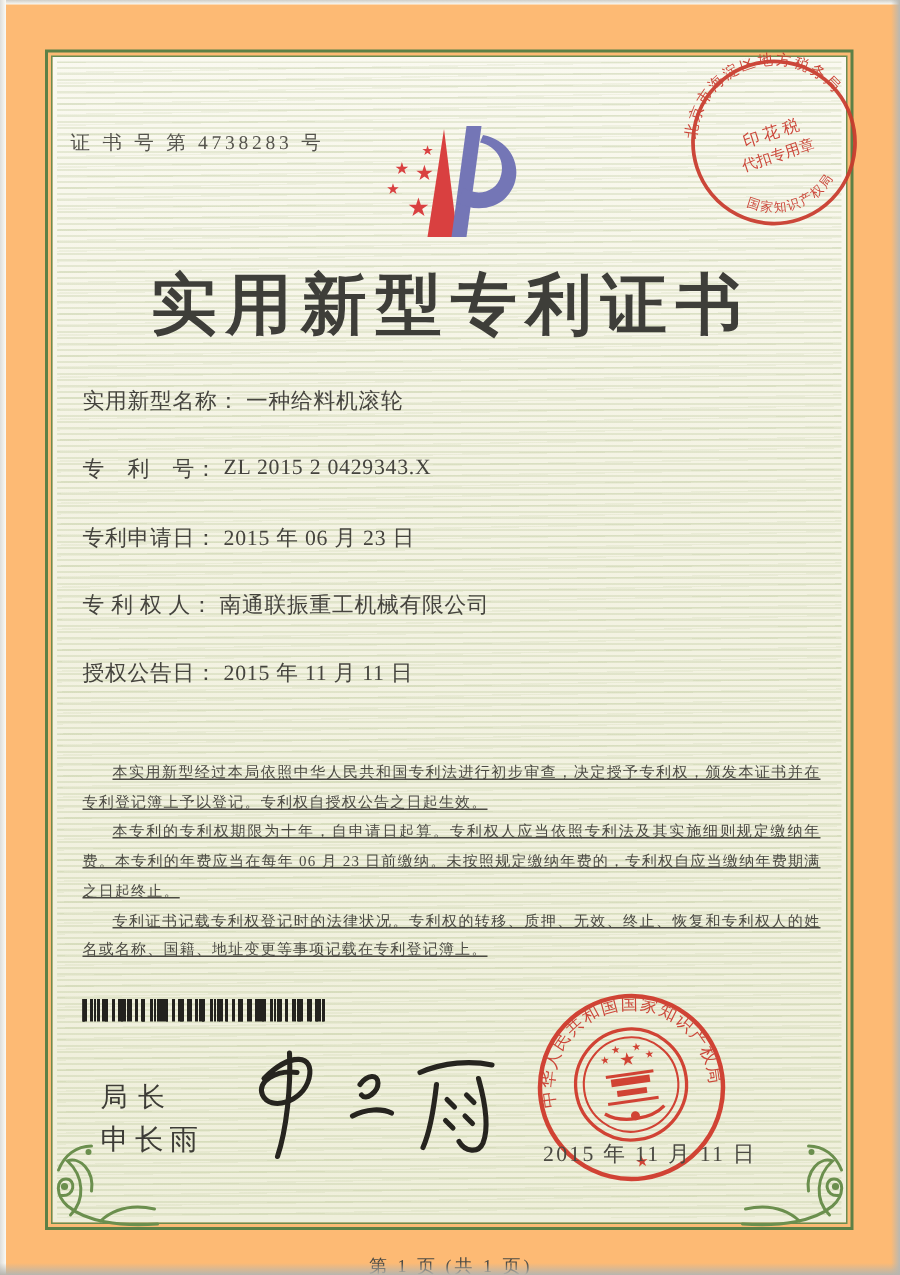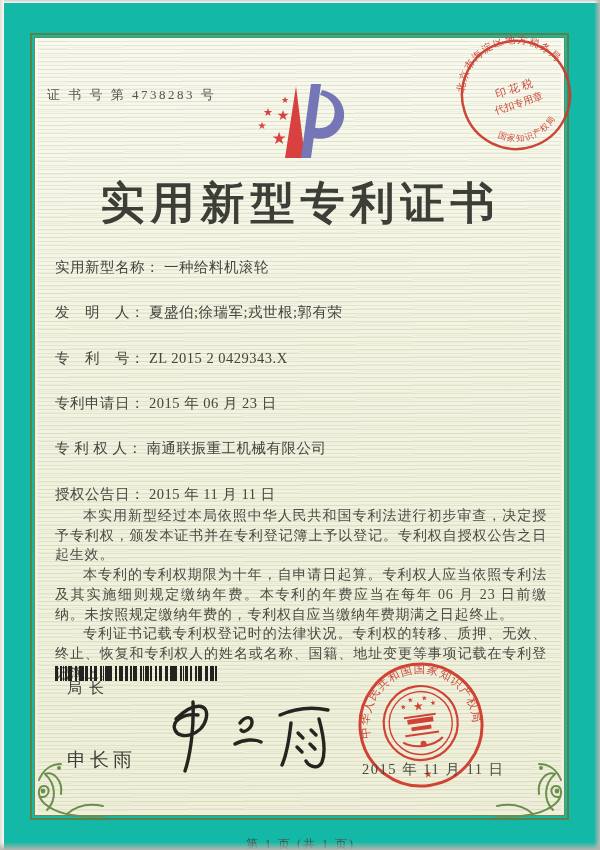--- a/index.html
+++ b/index.html
@@ -1,18 +1,18 @@
 <!DOCTYPE html>
 <html><head>
 <meta charset="utf-8">
 <style>
   html,body{margin:0;padding:0;background:#ffffff;}
   .page{
     position:relative;width:600px;height:850px;overflow:hidden;
-    background:#14b8a6;
+    background:#fdba74;
     font-family:"Liberation Serif","DejaVu Serif",serif;
     color:#44433e;
   }
   
   .edge-top{position:absolute;left:0;top:0;width:600px;height:3px;background:linear-gradient(180deg,#cfcec8,#fbfaf4);}
   .edge-left{position:absolute;left:0;top:0;width:4px;height:850px;background:linear-gradient(90deg,#dededa,#fbfaf4);}
   .edge-right{position:absolute;right:0;top:0;width:6px;height:850px;background:linear-gradient(90deg,rgba(0,0,0,0),#b9b8b2);}
   .edge-bottom{position:absolute;left:0;bottom:0;width:600px;height:8px;background:linear-gradient(180deg,rgba(0,0,0,0),#b7b6af);}
 
   
@@ -29,32 +29,32 @@
   .logo{position:absolute;left:237px;top:78px;width:115px;height:95px;}
   .tax-seal{position:absolute;left:457px;top:36px;width:118px;height:118px;transform:rotate(-18deg);opacity:.93;}
   .doc-title{position:absolute;left:30px;top:174px;width:541px;text-align:center;
     font-size:44px;font-weight:600;letter-spacing:6px;color:#3e3e39;}
 
   .fields{position:absolute;left:55px;top:245px;width:480px;}
   .field{height:45.3px;display:flex;align-items:center;font-size:14.5px;letter-spacing:.5px;color:#45443e;text-align:center;}
   .field .lbl{white-space:pre;}
   .field .val{margin-left:4px;white-space:pre;}
 
-  .paras{position:absolute;left:55px;top:506px;width:492px;font-size:14px;line-height:19.7px;
-    text-align:justify;color:#4b4a43;letter-spacing:.8px;}
+  .paras{position:absolute;left:55px;top:506px;width:492px;font-size:10px;line-height:19.7px;
+    text-align:justify;color:#4b4a43;letter-spacing:.8px;text-decoration:underline;}
   .paras p{margin:0;text-indent:2em;}
 
   .barcode{position:absolute;left:55px;top:666px;width:163px;height:15px;
     background-image:
       repeating-linear-gradient(90deg,#23221e 0 2px,rgba(0,0,0,0) 2px 5px),
       repeating-linear-gradient(90deg,#23221e 0 1px,rgba(0,0,0,0) 1px 8px),
       repeating-linear-gradient(90deg,#23221e 0 3px,rgba(0,0,0,0) 3px 13px);
   }
 
-  .signer-title{position:absolute;left:67px;top:679px;font-size:15px;letter-spacing:7px;color:#3d3c36;}
+  .signer-title{position:absolute;left:67px;top:719px;font-size:18px;letter-spacing:7px;color:#3d3c36;}
   .signer-name{position:absolute;left:67px;top:747px;font-size:19px;letter-spacing:4px;color:#3d3c36;}
   .signature{position:absolute;left:148px;top:697px;width:200px;height:85px;}
 
   .office-seal{position:absolute;left:356px;top:660px;width:130px;height:130px;transform:rotate(-8deg);opacity:.92;z-index:3;}
   .issue-date{position:absolute;left:362px;top:760px;font-size:14.5px;letter-spacing:1.5px;color:#4a4942;z-index:5;}
 
   .flourish{position:absolute;top:758px;width:74px;height:62px;z-index:2;}
   .flourish.left{left:33px;}
   .flourish.right{left:493px;transform:scaleX(-1);}
 
@@ -103,24 +103,20 @@
     <text x="59" y="56" font-size="11" fill="#c93a2d" text-anchor="middle" class="seal-ring-text">印 花 税</text>
     <text x="59" y="71" font-size="10" fill="#c93a2d" text-anchor="middle" class="seal-ring-text">代扣专用章</text>
   </svg>
 
   <div class="doc-title">实用新型专利证书</div>
 
   <div class="fields">
     <div class="field">
       <span class="lbl">实用新型名称：</span>
       <span class="val">一种给料机滚轮</span>
-    </div>
-    <div class="field">
-      <span class="lbl">发　明　人：</span>
-      <span class="val">夏盛伯;徐瑞军;戎世根;郭有荣</span>
     </div>
     <div class="field">
       <span class="lbl">专　利　号：</span>
       <span class="val">ZL 2015 2 0429343.X</span>
     </div>
     <div class="field">
       <span class="lbl">专利申请日：</span>
       <span class="val">2015 年 06 月 23 日</span>
     </div>
     <div class="field">

